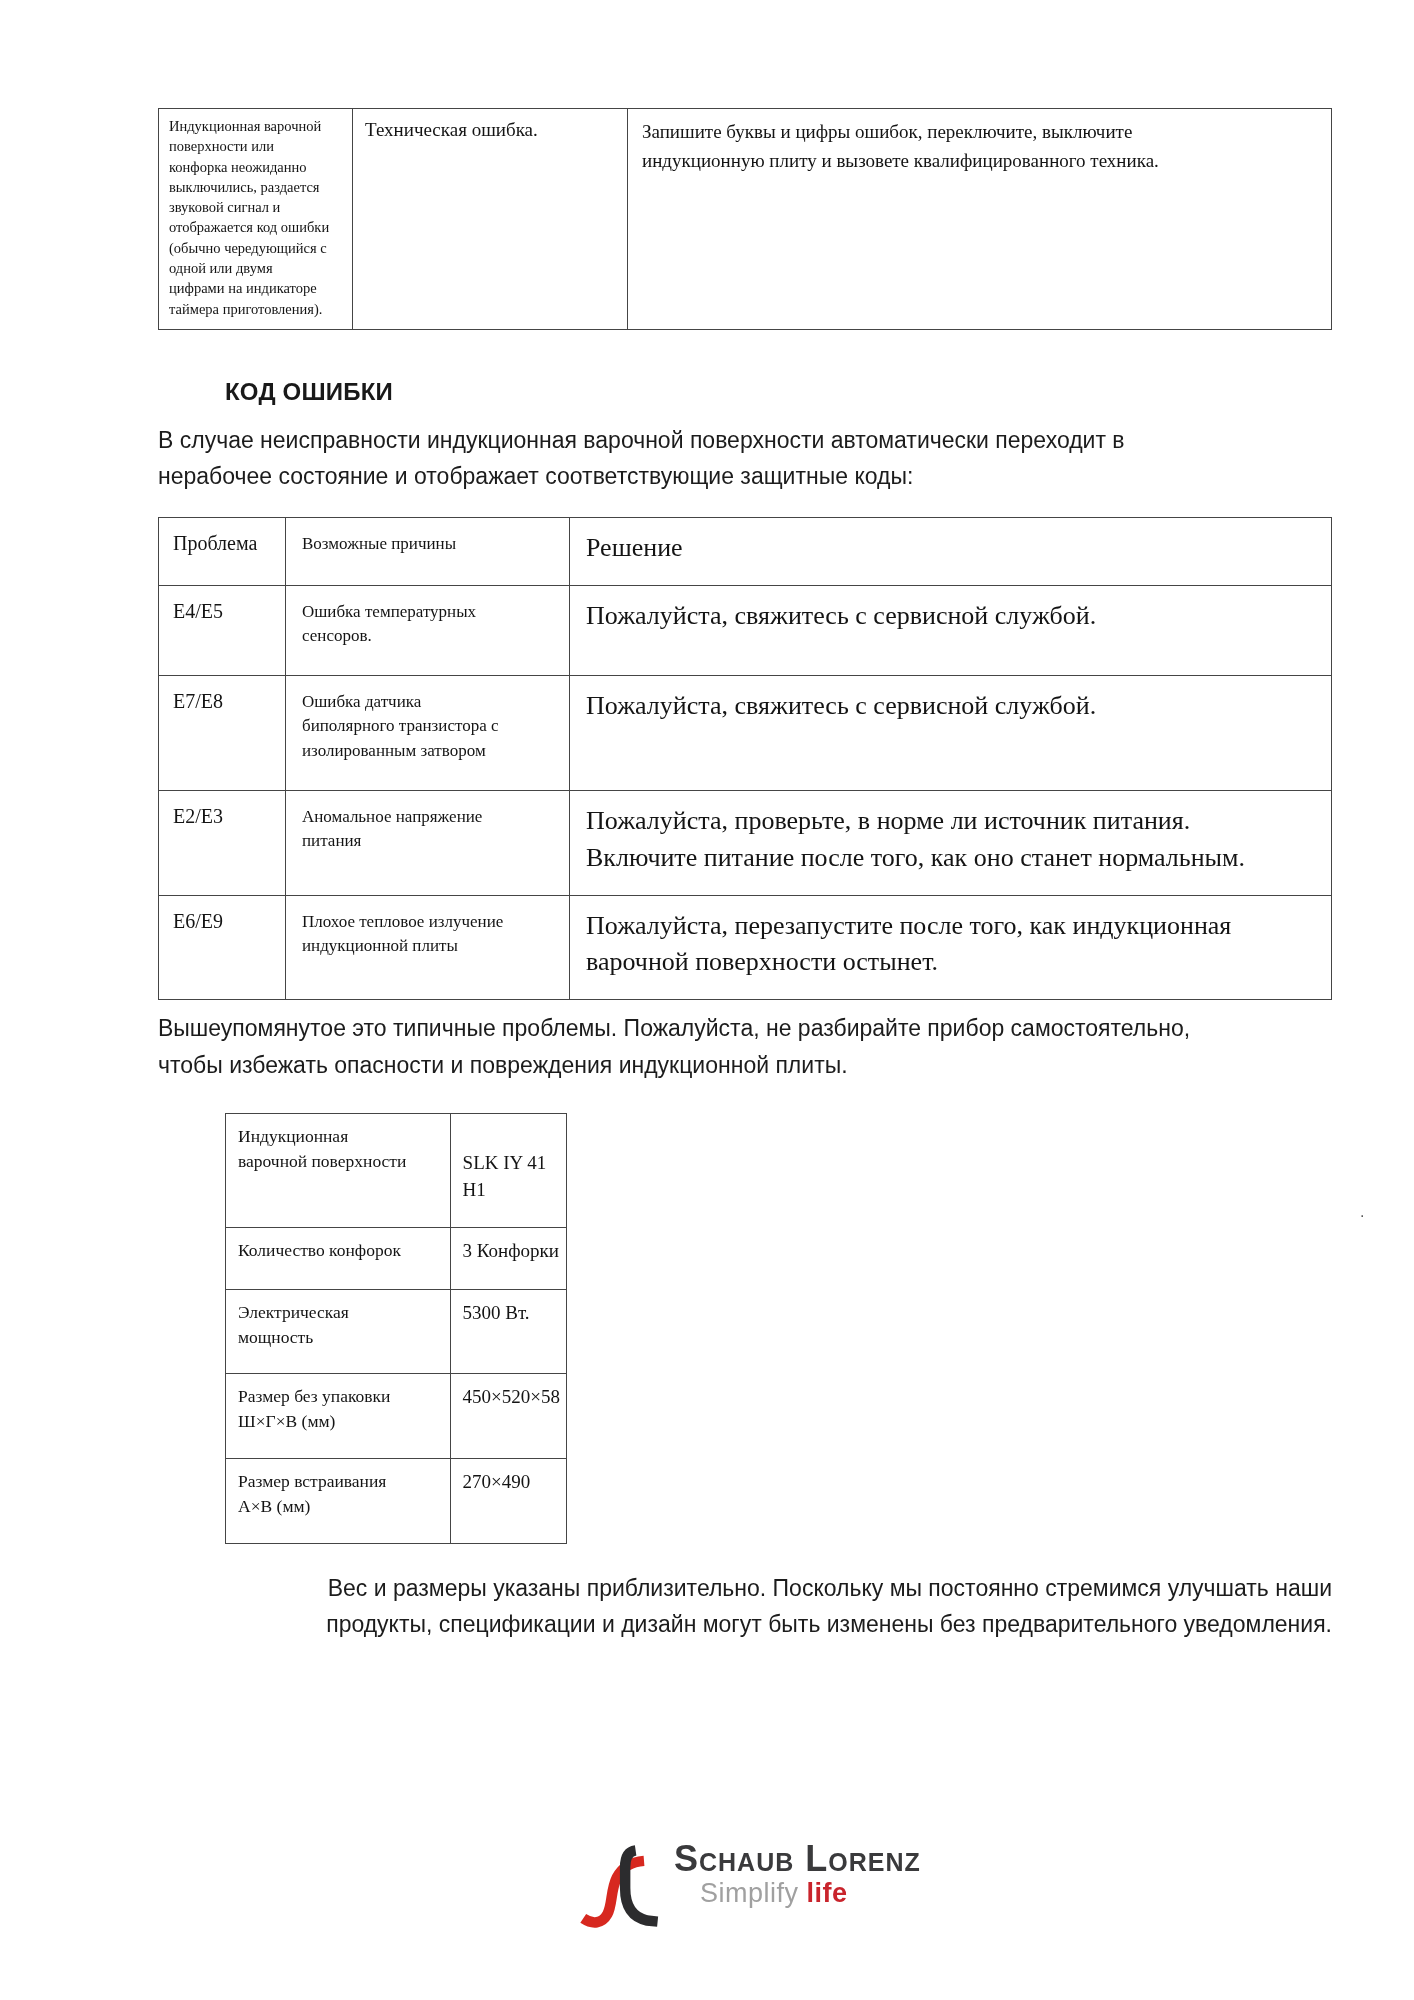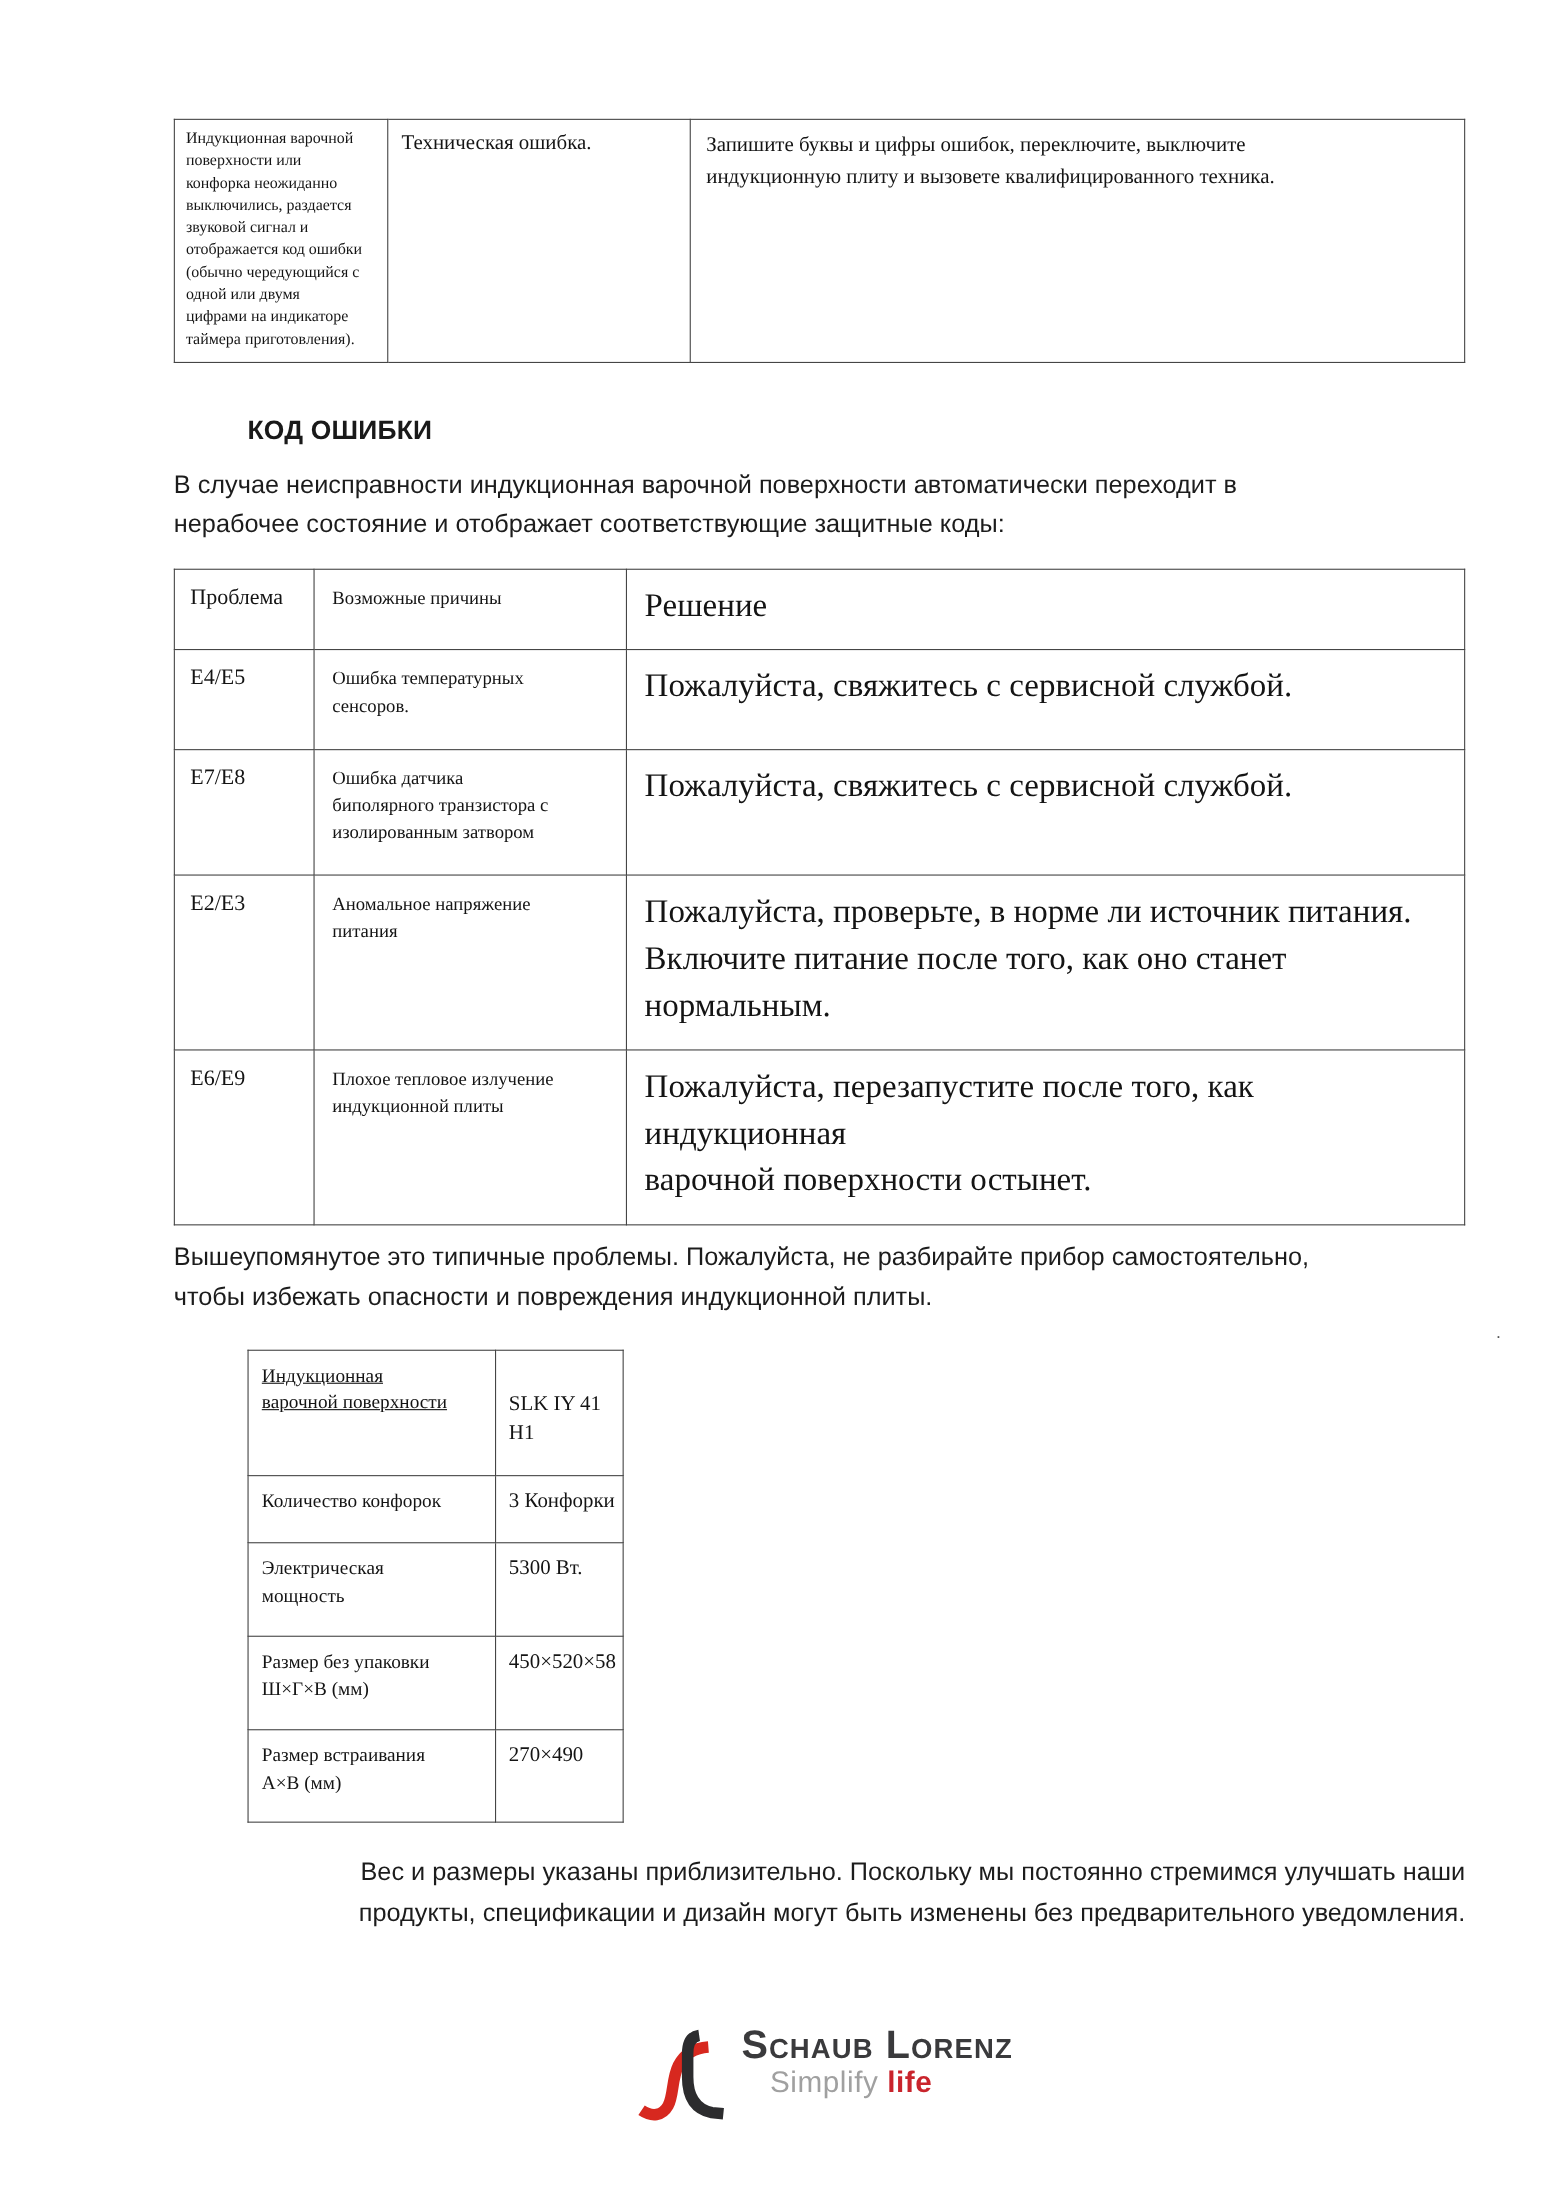--- a/index.html
+++ b/index.html
@@ -27,29 +27,29 @@
   .t1 .c3{font-size:19px;line-height:1.55;padding:8px 14px;}
 
   .heading{margin:48px 0 0 67px;font-size:24px;font-weight:bold;color:#191919;letter-spacing:.2px;font-family:"Liberation Sans",sans-serif;}
   .para{margin:16px 0 0 0;font-size:23px;line-height:1.58;color:#1c1c1c;white-space:pre-line;}
 
   
   .t2{width:100%;margin-top:22px;}
   .t2 th{font-size:20px;padding:10px 14px 16px;}
   .t2 .code{width:104px;font-size:20px;padding:14px 8px 14px 14px;}
   .t2 .cause{width:253px;font-size:17px;line-height:1.45;padding:14px 14px 26px 16px;}
-  .t2 .sol{font-size:30px;line-height:1.42;padding:12px 14px 18px 16px;}
+  .t2 .sol{font-size:26px;line-height:1.42;padding:12px 14px 18px 16px;}
 
   .note{margin-top:10px;}
 
   
   .t3{margin:30px 0 0 67px;width:342px;}
   .t3 .lbl{width:205px;font-size:17.5px;line-height:1.42;padding:10px 8px 24px 12px;}
   .t3 .val{font-size:19px;line-height:1.4;padding:10px 6px 24px 12px;}
-  .t3 tr.tall .lbl{text-decoration:underline;}
+  .t3 tr.tall .lbl{}
   .t3 tr.tall .val{padding-top:36px;}
 
   .footer-para{margin-top:26px;text-align:right;}
 
   .stray{position:absolute;top:1203px;left:1360px;font-size:16px;color:#555;}
 
   
   .logo{position:absolute;top:1838px;left:580px;display:flex;align-items:flex-start;}
   .logo svg{width:84px;height:88px;margin-top:4px;flex:0 0 auto;}
   .logo-text{margin-left:10px;}

